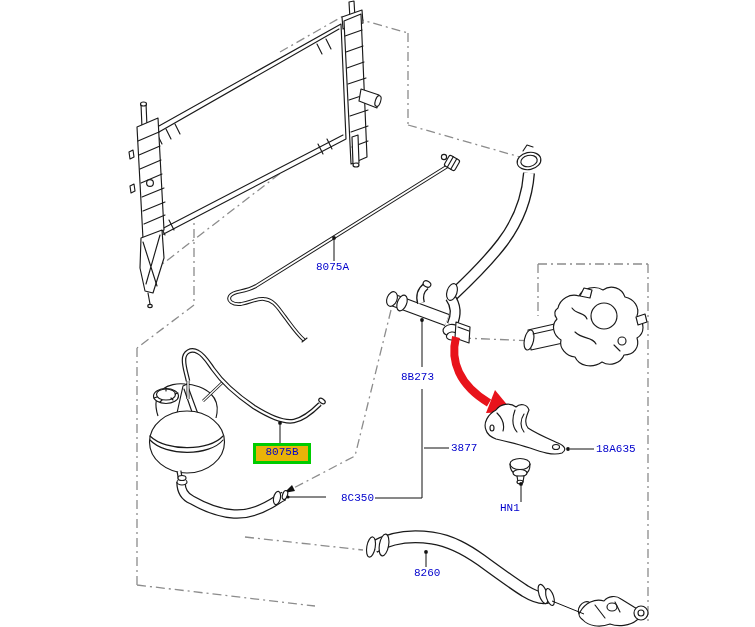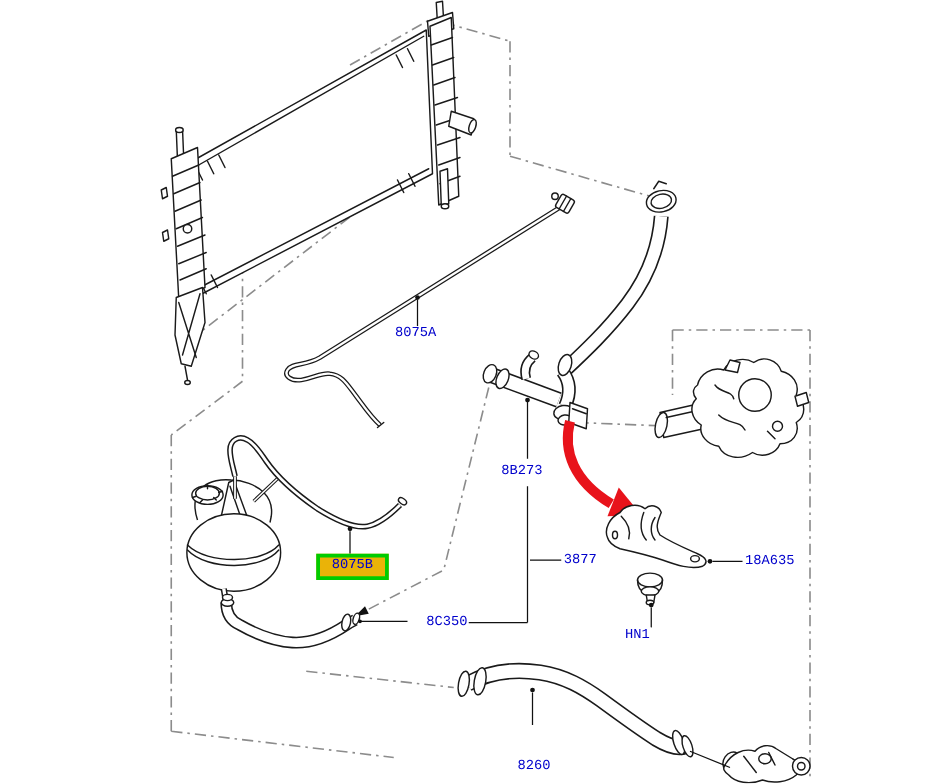--- a/index.html
+++ b/index.html
@@ -202,17 +202,17 @@
     <circle class="dot" cx="288" cy="497" r="1.5"></circle>
   </g>
 </svg>
 
 <div class="lbl" style="left:315px;top:261px">8075A</div>
 <div class="lbl" style="left:400px;top:371px">8B273</div>
 <div class="lbl" style="left:450px;top:442px">3877</div>
 <div class="lbl" style="left:595px;top:443px">18A635</div>
 <div class="lbl" style="left:499px;top:502px">HN1</div>
 <div class="lbl" style="left:340px;top:492px">8C350</div>
-<div class="lbl" style="left:413px;top:607px">8260</div>
+<div class="lbl" style="left:413px;top:567px">8260</div>
 <div class="lbl-box">
   <span>8075B</span>
 </div>
 </div>
 
 </body></html>

